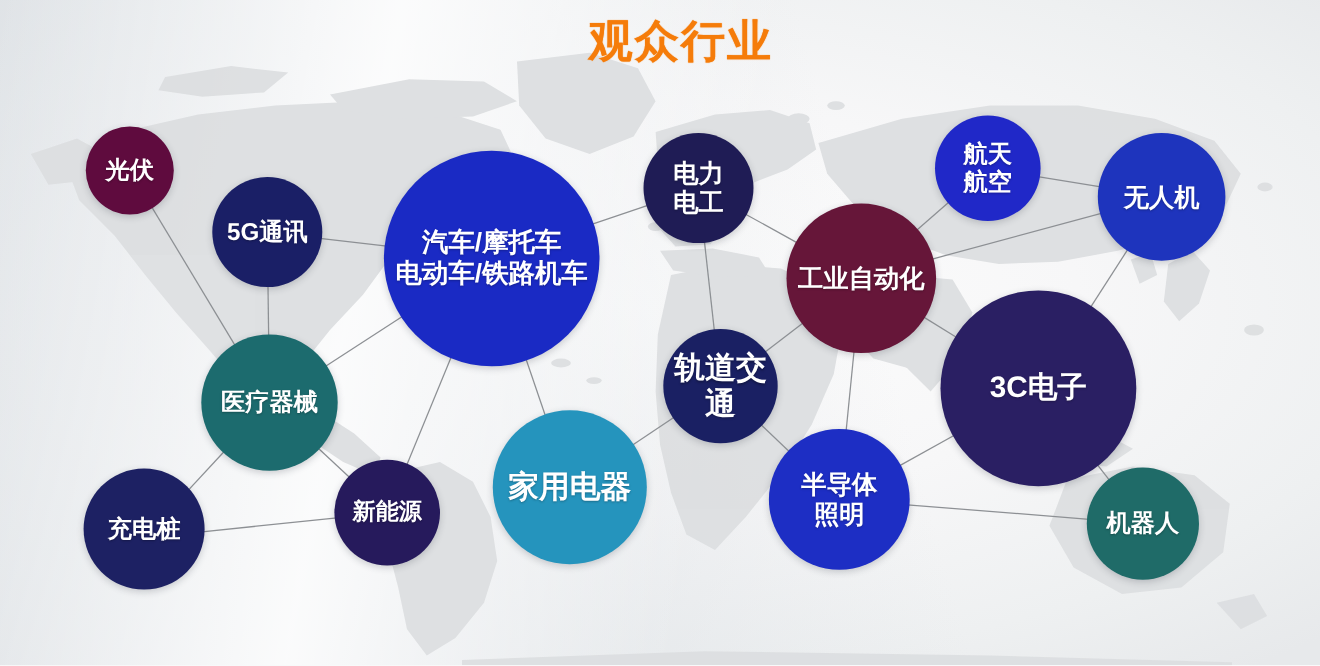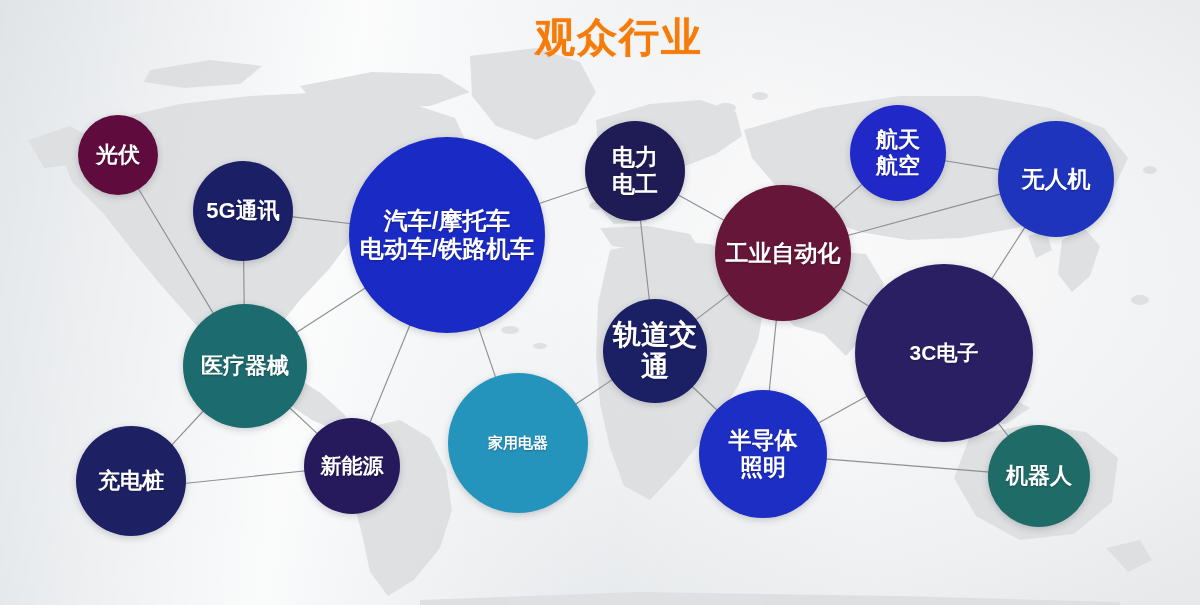--- a/index.html
+++ b/index.html
@@ -123,27 +123,27 @@
   <div class="title" style="color: rgb(245, 124, 10); text-shadow: rgb(245, 124, 10) 0px 0px 1px;">观众行业</div>
 
   <div id="bubbles">
       <div class="bubble" style="left: 78px; top: 115px; width: 80px; height: 80px; background: rgb(95, 11, 62); font-size: 22px; justify-content: center;"><span>光伏</span></div>
       <div class="bubble" style="left: 193px; top: 161px; width: 100px; height: 100px; background: rgb(26, 31, 102); font-size: 22px;"><span>5G通讯</span></div>
       <div class="bubble" style="left: 349px; top: 137px; width: 196px; height: 196px; background: rgb(26, 42, 196); font-size: 24px;"><span>汽车/摩托车
 电动车/铁路机车</span></div>
       <div class="bubble" style="left: 183px; top: 304px; width: 124px; height: 124px; background: rgb(28, 107, 110); font-size: 22px;"><span>医疗器械</span></div>
       <div class="bubble" style="left: 76px; top: 426px; width: 110px; height: 110px; background: rgb(29, 33, 99); font-size: 22px;"><span>充电桩</span></div>
       <div class="bubble" style="left: 304px; top: 418px; width: 96px; height: 96px; background: rgb(38, 26, 92); font-size: 21px;"><span>新能源</span></div>
-      <div class="bubble" style="left: 448px; top: 373px; width: 140px; height: 140px; background: rgb(37, 148, 189); font-size: 15px;"><span>家用电器</span></div>
+      <div class="bubble" style="left: 448px; top: 373px; width: 140px; height: 140px; background: rgb(37, 148, 189); font-size: 28px;"><span>家用电器</span></div>
       <div class="bubble" style="left: 585px; top: 121px; width: 100px; height: 100px; background: rgb(31, 28, 85); font-size: 23px;"><span>电力
 电工</span></div>
       <div class="bubble" style="left: 715px; top: 185px; width: 136px; height: 136px; background: rgb(102, 22, 57); font-size: 23px; justify-content: center;"><span>工业自动化</span></div>
       <div class="bubble" style="left: 603px; top: 299px; width: 104px; height: 104px; background: rgb(26, 32, 99); font-size: 28px;"><span>轨道交通</span></div>
       <div class="bubble" style="left: 699px; top: 390px; width: 128px; height: 128px; background: rgb(29, 46, 196); font-size: 23px; align-items: center;"><span>半导体
 照明</span></div>
       <div class="bubble" style="left: 850px; top: 105px; width: 96px; height: 96px; background: rgb(32, 40, 200); font-size: 22px;"><span>航天
 航空</span></div>
       <div class="bubble" style="left: 998px; top: 121px; width: 116px; height: 116px; background: rgb(30, 52, 189); font-size: 23px;"><span>无人机</span></div>
-      <div class="bubble" style="left: 855px; top: 264px; width: 178px; height: 178px; background: rgb(42, 31, 99); font-size: 21px;"><span>3C电子</span></div>
+      <div class="bubble" style="left: 855px; top: 264px; width: 178px; height: 178px; background: rgb(42, 31, 99); font-size: 27px;"><span>3C电子</span></div>
       <div class="bubble" style="left: 988px; top: 425px; width: 102px; height: 102px; background: rgb(31, 107, 104); font-size: 22px; justify-content: center;"><span>机器人</span></div>
     </div>
 
 </div>
 
 </body></html>

